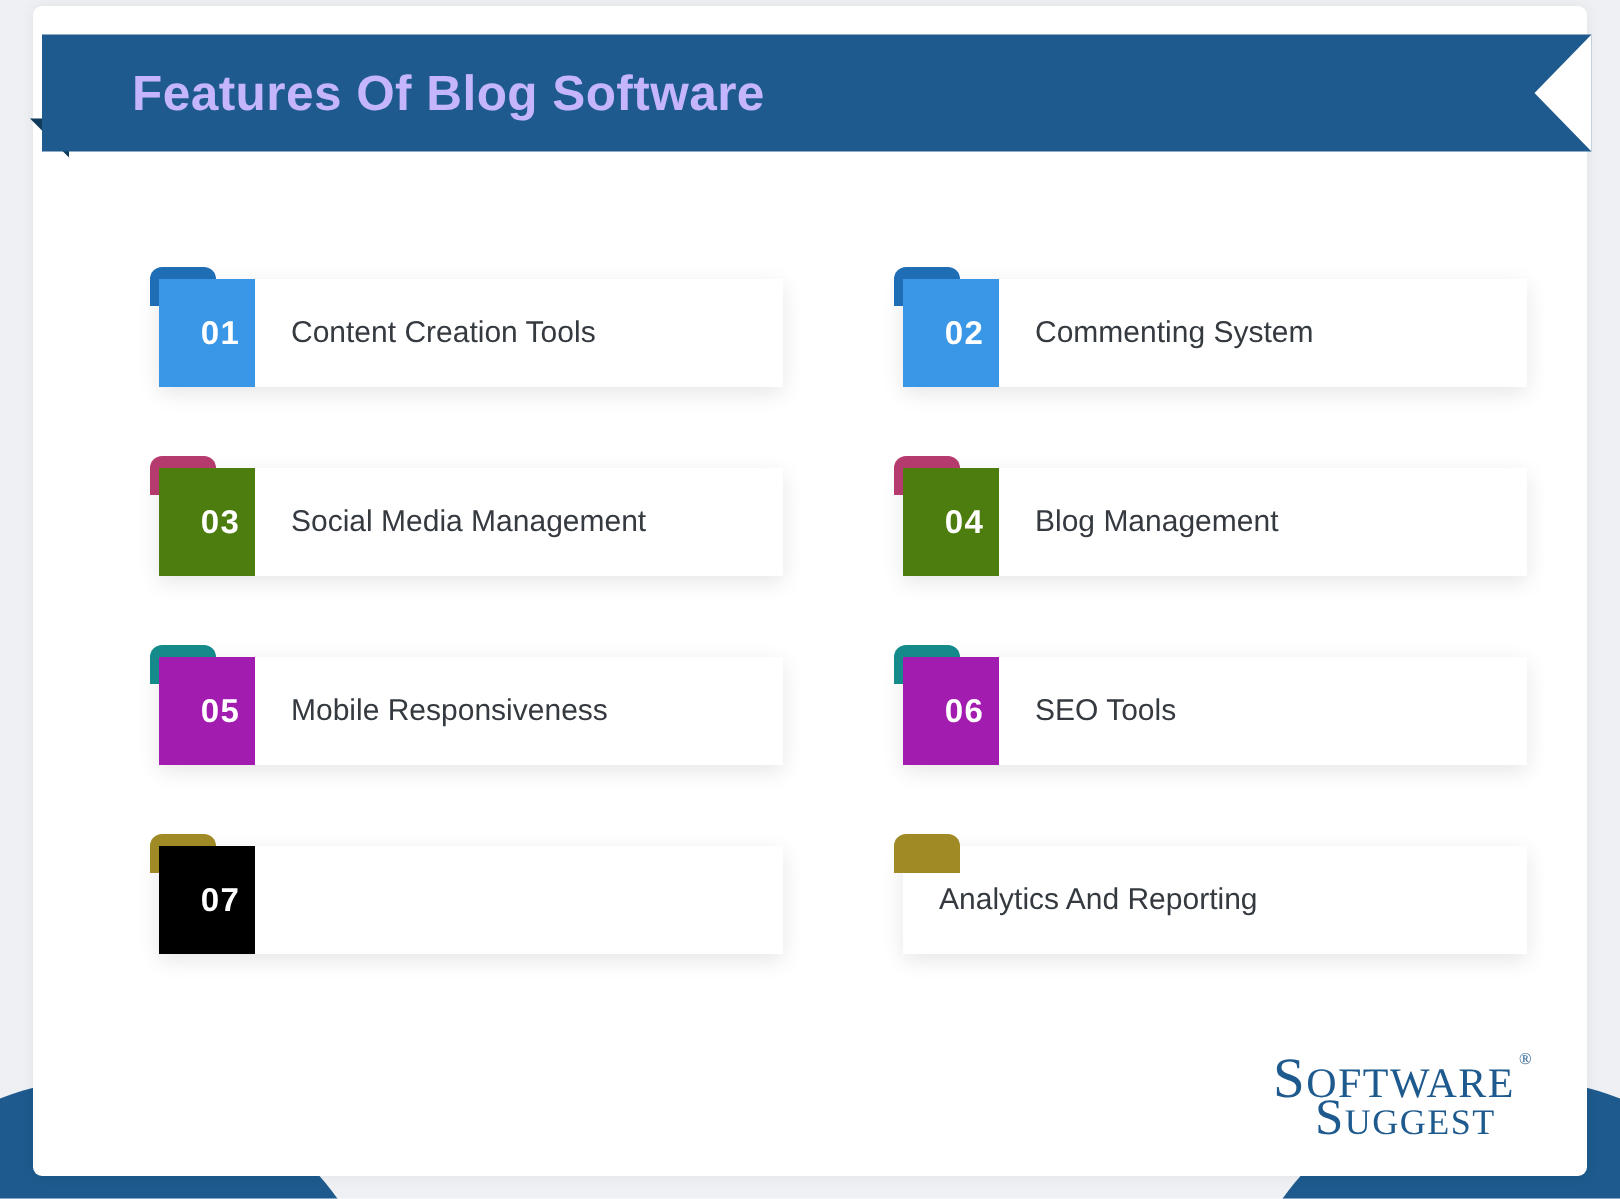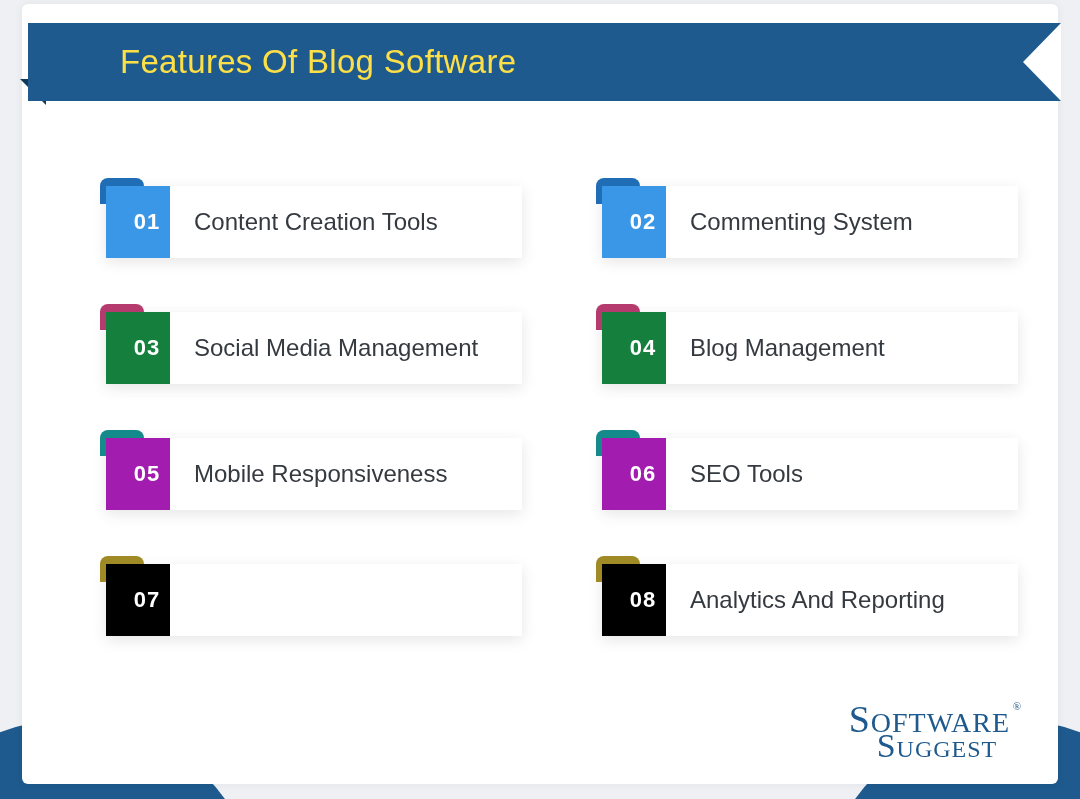--- a/index.html
+++ b/index.html
@@ -63,25 +63,24 @@
   .banner-main::after {
     content: "";
     position: absolute;
     right: 0; top: 0;
     width: 0; height: 0;
     border-top: 39px solid transparent;
     border-bottom: 39px solid transparent;
     border-right: 38px solid #ffffff;
   }
   .banner-title {
-    color: #fde047;
+    color: #c4b5fd;
     font-size: 33px;
-    font-weight: 400;
+    font-weight: 700;
     letter-spacing: 0.3px;
-    margin-left: 32px;
   }
 
   
   .grid {
     position: absolute;
     left: 84px; top: 182px;
     width: 912px;
     display: grid;
     grid-template-columns: 1fr 1fr;
     column-gap: 80px;
@@ -110,28 +109,28 @@
     align-items: center;
     justify-content: center;
     color: #ffffff;
     font-size: 22px;
     font-weight: 600;
     letter-spacing: 1px;
     padding-left: 18px;
   }
   .label {
     color: #353a40;
-    font-size: 24px;
+    font-size: 20px;
     font-weight: 500;
     padding-left: 24px;
   }
 
   .c-blue  { background: #3a97e8; }
   .cb-blue { background: #1f6db5; }
-  .c-pink  { background: #15803d; }
+  .c-pink  { background: #4d7c0f; }
   .cb-pink { background: #b53a6e; }
   .c-teal  { background: #a21caf; }
   .cb-teal { background: #148a8a; }
   .c-gold  { background: #000000; }
   .cb-gold { background: #a08a25; }
 
   
   .logo {
     position: absolute;
     right: 48px; bottom: 24px;
@@ -196,21 +195,20 @@
       <div class="label">SEO Tools</div>
     </div>
 
     <div class="item">
       <div class="num-tab-back cb-gold"></div>
       <div class="num c-gold">07</div>
     </div>
 
     <div class="item">
       <div class="num-tab-back cb-gold"></div>
-      <div class="num c-gold">08</div>
       <div class="label">Analytics And Reporting</div>
     </div>
   </div>
 
   <div class="logo">
     <div class="l1">
       <span class="big">S</span><span>OFTWARE</span>
       <span class="reg">®</span>
     </div>
     <div class="l2">

